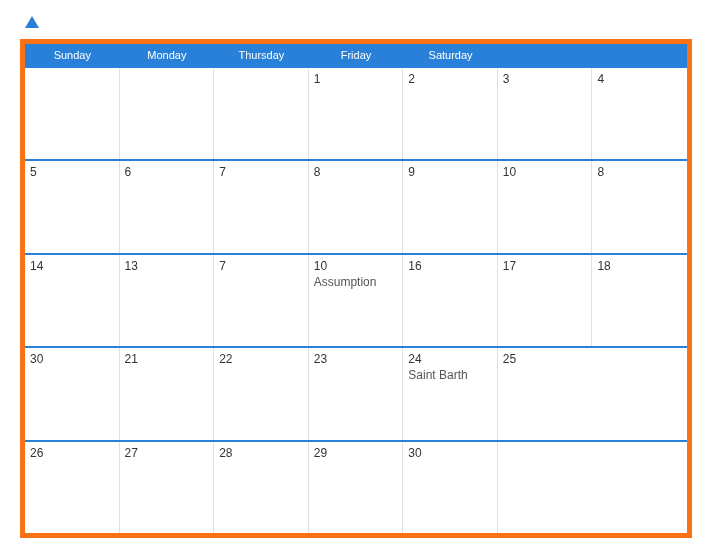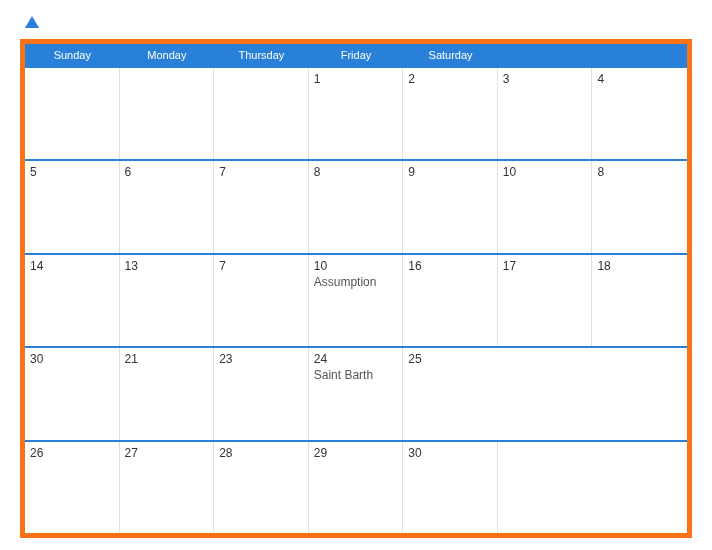--- a/index.html
+++ b/index.html
@@ -213,20 +213,23 @@
           </div>
         </div>
         <div class="cal-week">
           <div class="cal-cell">
             <span class="cal-day">30</span>
           </div>
           <div class="cal-cell">
             <span class="cal-day">21</span>
           </div>
           <div class="cal-cell">
+            <span class="cal-day">22</span>
+          </div>
+          <div class="cal-cell">
             <span class="cal-day">23</span>
           </div>
           <div class="cal-cell">
             <span class="cal-day">24</span>
             <span class="cal-event">Saint Barth</span>
           </div>
           <div class="cal-cell">
             <span class="cal-day">25</span>
           </div>
         </div>

